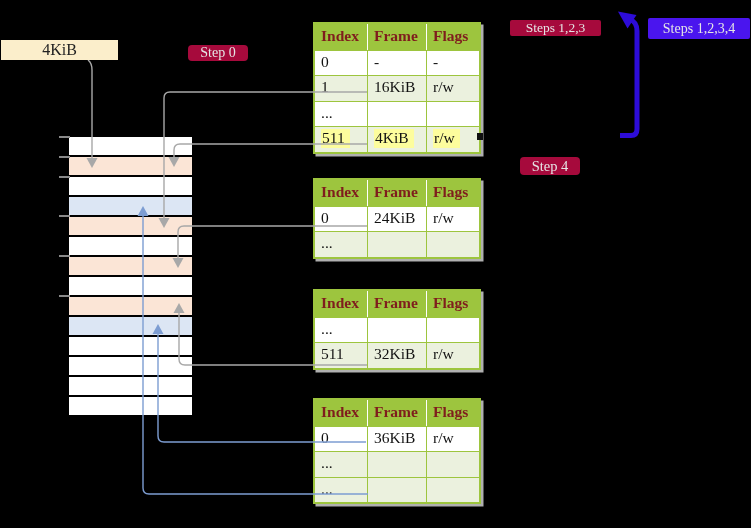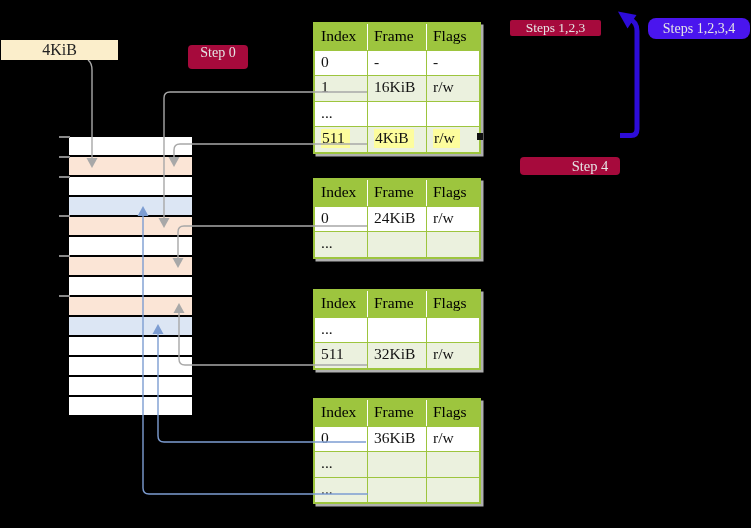--- a/index.html
+++ b/index.html
@@ -25,34 +25,34 @@
     box-sizing:border-box;
   }
   .trow{display:grid;grid-template-columns:52px 59px 53px;height:25.5px;box-sizing:border-box;}
   .trow + .trow{border-top:1.5px solid #9dc53e;}
   .tcell{
     padding:2px 0 0 6px;font-size:15.5px;color:#111;overflow:hidden;white-space:nowrap;
     box-sizing:border-box;
   }
   .tcell + .tcell{border-left:1.5px solid #9dc53e;}
   .thead-row{background:#9dc53e;}
-  .thead-row .tcell{color:#000000;font-weight:normal;font-size:15.5px;border-left-color:#fff;padding-top:3px;}
+  .thead-row .tcell{color:#7f1d1d;font-weight:bold;font-size:15.5px;border-left-color:#fff;padding-top:3px;}
   .shaded{background:#ebf1de;}
   .hl{background:#fdfd9d;display:inline-block;padding:0 5px 1px 1px;}
   #t1{top:22px;} #t2{top:178px;} #t3{top:289px;} #t4{top:398px;}
   
   .lbl{position:absolute;text-align:center;color:#e5e5e5;z-index:6;}
   #lbl-4kib{left:1px;top:40px;width:117px;height:20px;background:#fbeecb;color:#222;
     font-size:16px;line-height:20px;}
   .lbl-red{background:#a60a3c;border-radius:4px;}
-  #lbl-step0{left:188px;top:45px;width:60px;height:24px;font-size:14px;line-height:16px;}
+  #lbl-step0{left:188px;top:45px;width:60px;height:16px;font-size:14px;line-height:16px;}
   #lbl-steps123{left:510px;top:20px;width:91px;height:16px;font-size:13.5px;line-height:16px;border-radius:2px;}
   #lbl-steps1234{left:648px;top:18px;width:102px;height:21px;background:#4a15ee;
-    font-size:14px;line-height:21px;border-radius:8px;}
-  #lbl-step4{left:520px;top:157px;width:60px;height:18px;font-size:14.5px;line-height:18px;padding-left:40px;}
+    font-size:14px;line-height:21px;border-radius:2px;}
+  #lbl-step4{left:520px;top:157px;width:60px;height:18px;font-size:14.5px;line-height:18px;}
   
   #overlay{position:absolute;left:0;top:0;z-index:5;pointer-events:none;}
   .con-gray{stroke:#a8a8a8;stroke-width:1.4;fill:none;}
   .head-gray{fill:#a8a8a8;stroke:none;}
   .con-blue{stroke:#7d9dd2;stroke-width:1.4;fill:none;}
   .head-blue{fill:#7d9dd2;stroke:none;}
   .con-violet{stroke:#2d0cd8;stroke-width:5;fill:none;}
   .head-violet{fill:#2d0cd8;stroke:none;}
 </style>
 </head>

